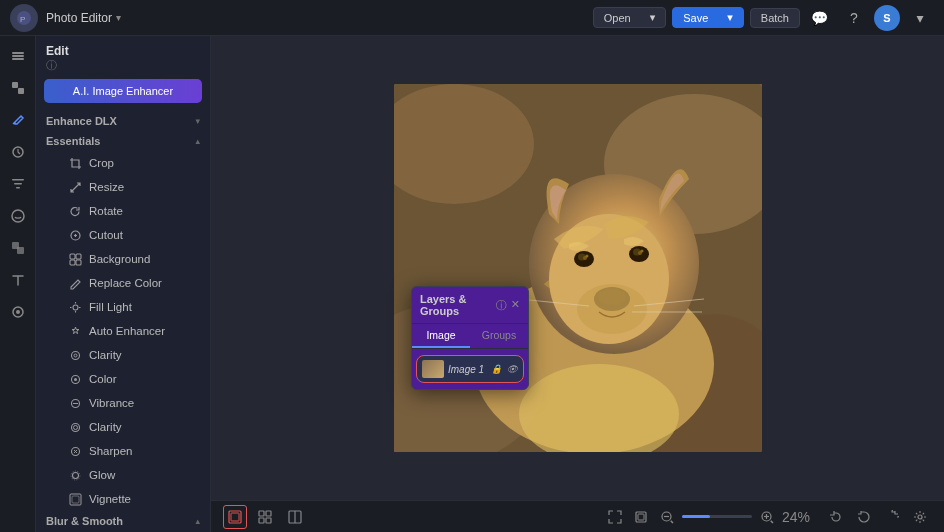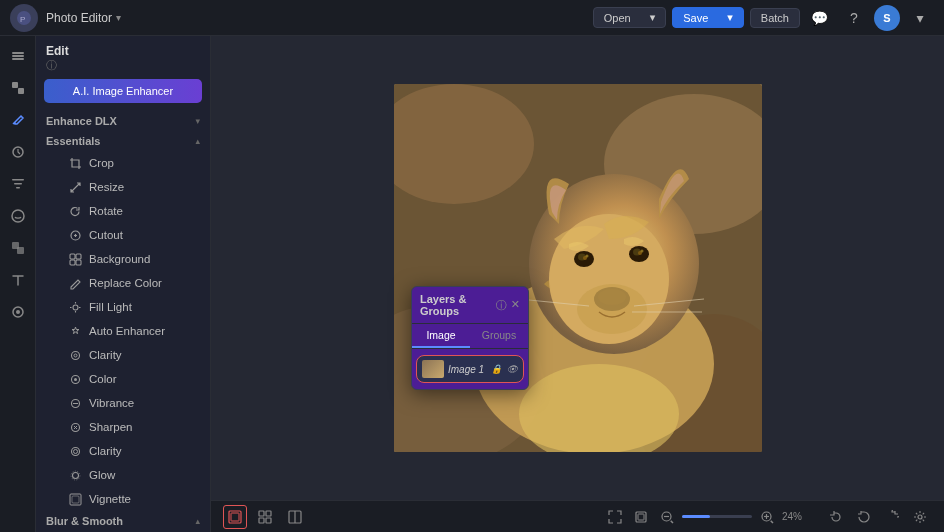--- a/index.html
+++ b/index.html
@@ -400,21 +400,21 @@
       position: relative;
     }
     .zoom-slider-track {
       width: 40%;
       height: 100%;
       background: #5b8cff;
       border-radius: 2px;
     }
     .zoom-value {
       color: #888;
-      font-size: 10px;
+      font-size: 14px;
       min-width: 28px;
     }
     .bottom-right-btns {
       display: flex;
       gap: 4px;
       margin-left: 8px;
     }
     .br-btn {
       background: none;
       border: none;
@@ -643,34 +643,34 @@
               <path d="M4 6.5h5" stroke="#999" stroke-width="1"></path>
             </svg>
         </span>
         <span>Vibrance</span>
       </div>
 
       <div class="menu-item">
         <span class="menu-item-icon">
           <svg width="13" height="13" viewBox="0 0 13 13" fill="none">
               <circle cx="6.5" cy="6.5" r="4" stroke="#999" stroke-width="1.1"></circle>
+              <circle cx="6.5" cy="6.5" r="2" stroke="#999" stroke-width="1"></circle>
+            </svg>
+        </span>
+        <span>Clarity</span>
+      </div>
+
+      <div class="menu-item">
+        <span class="menu-item-icon">
+          <svg width="13" height="13" viewBox="0 0 13 13" fill="none">
+              <circle cx="6.5" cy="6.5" r="4" stroke="#999" stroke-width="1.1"></circle>
               <path d="M5 5l3 3M8 5l-3 3" stroke="#999" stroke-width="1"></path>
             </svg>
         </span>
         <span>Sharpen</span>
-      </div>
-
-      <div class="menu-item">
-        <span class="menu-item-icon">
-          <svg width="13" height="13" viewBox="0 0 13 13" fill="none">
-              <circle cx="6.5" cy="6.5" r="4" stroke="#999" stroke-width="1.1"></circle>
-              <circle cx="6.5" cy="6.5" r="2" stroke="#999" stroke-width="1"></circle>
-            </svg>
-        </span>
-        <span>Clarity</span>
       </div>
 
       <div class="menu-item">
         <span class="menu-item-icon">
           <svg width="13" height="13" viewBox="0 0 13 13" fill="none">
               <circle cx="6.5" cy="6.5" r="3" stroke="#999" stroke-width="1.1"></circle>
               <circle cx="6.5" cy="6.5" r="4.5" stroke="#999" stroke-width="0.6" stroke-dasharray="1 1.5"></circle>
             </svg>
         </span>
         <span>Glow</span>

